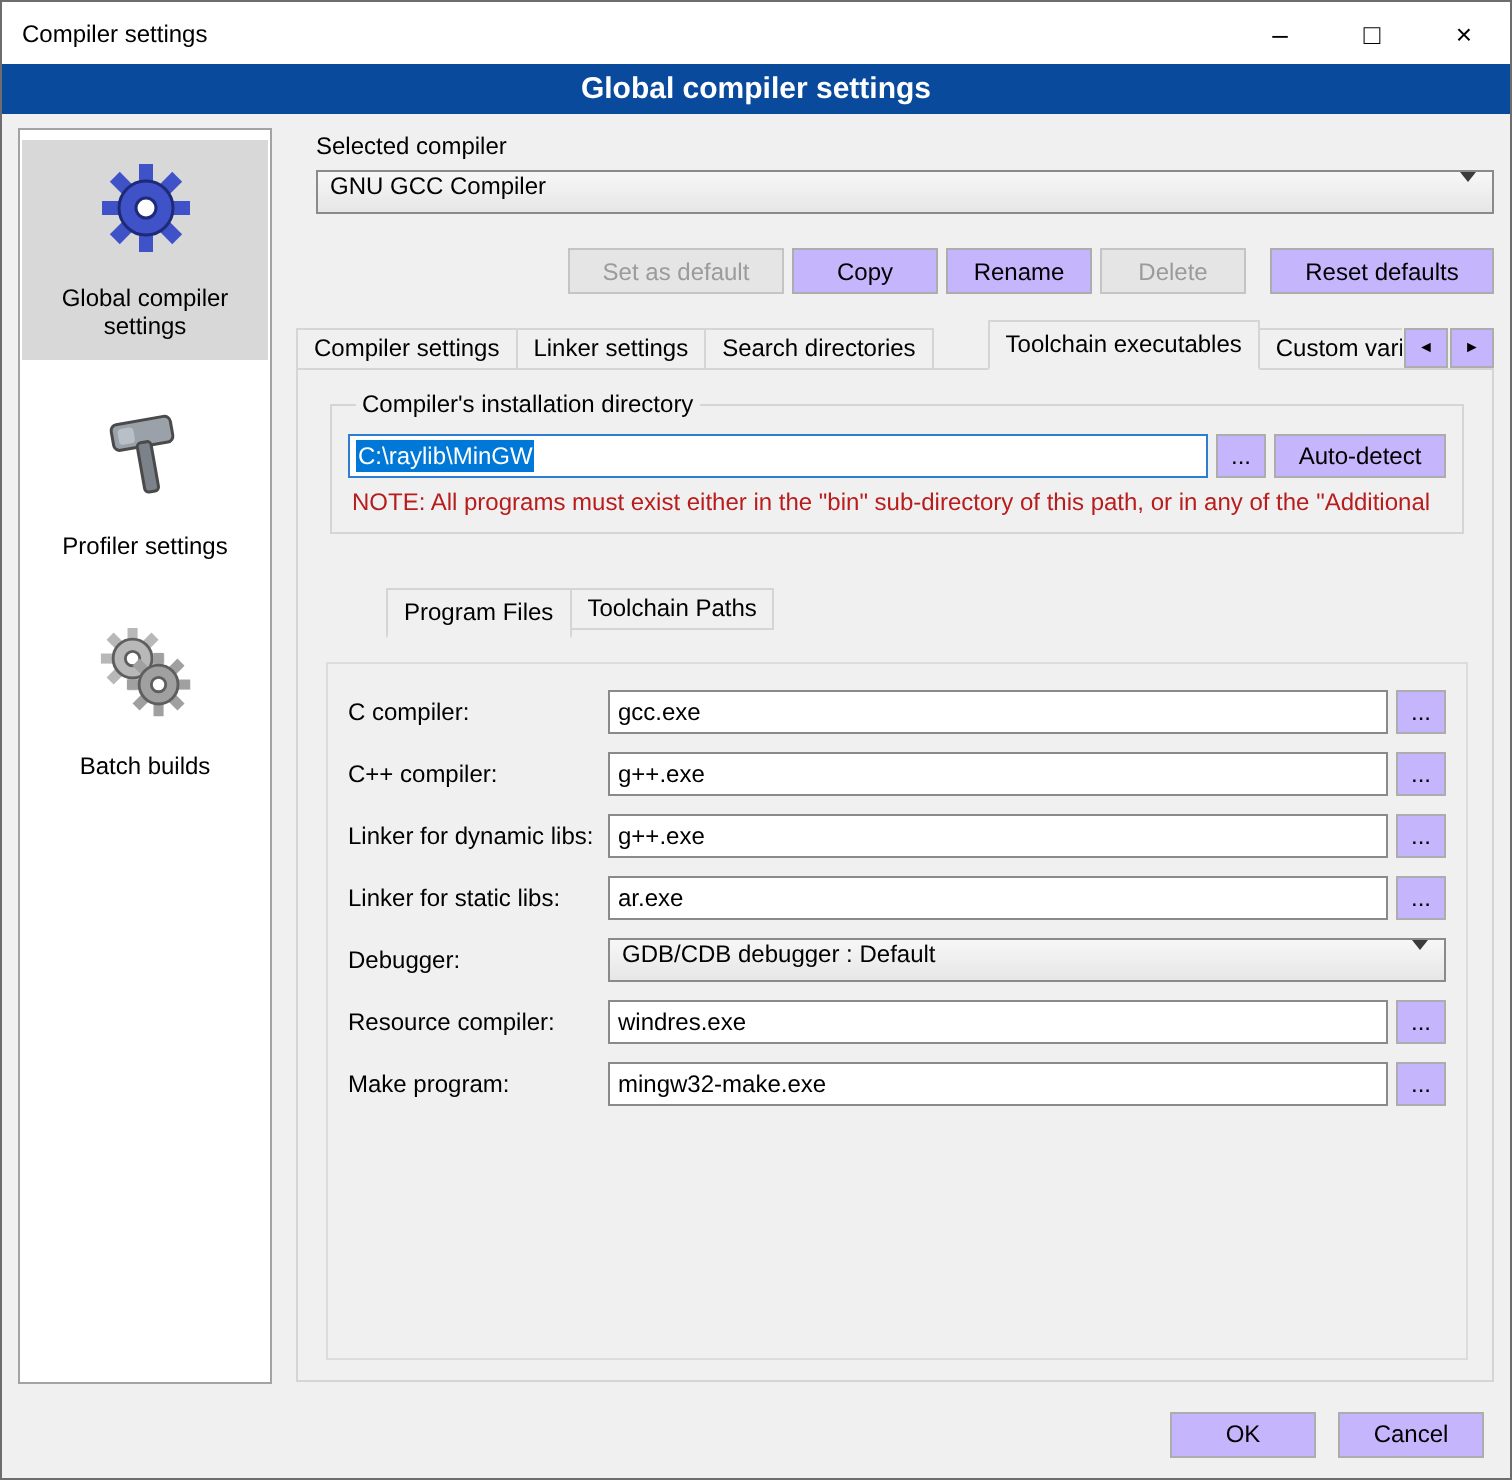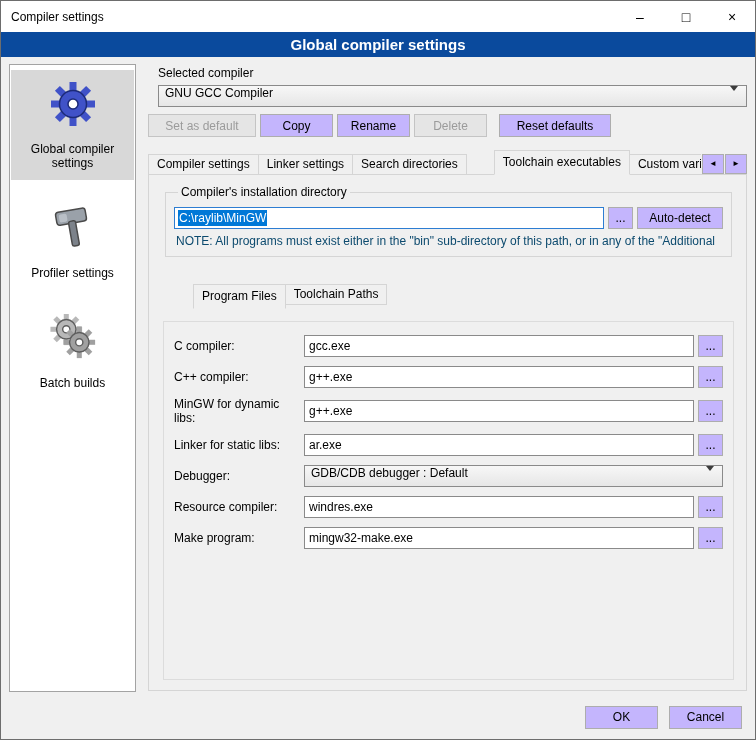--- a/index.html
+++ b/index.html
@@ -20,41 +20,41 @@
   .side-item .icon{width:48px;height:48px;}
   .main{flex:1;margin-left:12px;display:flex;flex-direction:column;min-width:0;}
   .field-caption{margin:2px 0 5px 10px;}
   
   .combo{height:22px;box-sizing:border-box;border:1px solid #8a8a8a;background:linear-gradient(#f7f7f7,#e6e6e6);display:flex;padding:0 4px 0 6px;cursor:default;}
   .combo.top{margin-left:10px;}
   .combo .arrow{width:0;height:0;border-left:4px solid transparent;border-right:4px solid transparent;border-top:5px solid #3c3c3c;margin-left:auto;margin-right:4px;}
   
   .btn{font-family:inherit;font-size:12px;height:23px;box-sizing:border-box;background:#c4b5fd;border:1px solid #adadad;padding:0 10px;cursor:default;}
   .btn:disabled{background:#e5e5e5;border-color:#c4c4c4;color:#9b9b9b;}
-  .action-row{display:flex;justify-content:flex-start;gap:4px;margin-top:7px;align-items:center;}
+  .action-row{display:flex;justify-content:flex-end;gap:4px;margin-top:17px;align-items:center;}
   .action-row .btn{min-width:73px;}
   .action-row .btn.wide{min-width:108px;}
   .action-row .btn.reset{margin-left:8px;min-width:112px;}
   
   .tabbar{display:flex;align-items:flex-end;position:relative;margin-top:13px;margin-bottom:-1px;z-index:2;}
   .tabs-clip{display:flex;align-items:flex-end;overflow:hidden;flex:1;margin-right:46px;}
   .tab{flex-shrink:0;box-sizing:border-box;height:21px;line-height:19px;padding:0 8px;background:#f0f0f0;border:1px solid #d5d5d5;margin-right:-1px;white-space:nowrap;cursor:default;}
   .tab.active{height:25px;line-height:23px;border-bottom:1px solid #f0f0f0;background:#f0f0f0;position:relative;z-index:3;margin-left:28px;}
   .tab-scroll{position:absolute;right:0;bottom:1px;display:flex;gap:1px;}
   .tab-scroll .btn{height:20px;width:22px;padding:0;font-size:8px;line-height:18px;}
   .tab-panel{flex:1;border:1px solid #d5d5d5;background:#f0f0f0;padding:10px 12px 10px 14px;margin-bottom:4px;display:flex;flex-direction:column;min-height:0;gap:13px;}
   
   fieldset.groupbox{border:1px solid #d5d5d5;margin:0 2px;padding:6px 8px 8px;}
   fieldset.groupbox legend{padding:0 3px;margin-left:4px;}
   .dir-row{display:flex;align-items:center;gap:4px;margin-top:2px;}
   .dir-input{flex:1;height:22px;box-sizing:border-box;border:1px solid #2d7dd2;background:#fff;display:flex;align-items:center;padding:0 3px;overflow:hidden;white-space:nowrap;cursor:text;}
   .dir-input .sel{background:#0078d7;color:#fff;padding:1px 1px;}
   .btn.browse{min-width:25px;width:25px;padding:0;height:22px;}
   .btn.autodetect{height:22px;min-width:86px;}
-  .note{margin:5px 2px 0;color:#0c4a6e;white-space:nowrap;overflow:hidden;}
+  .note{margin:5px 2px 0;color:#b91c1c;white-space:nowrap;overflow:hidden;}
   
   .inner-tabbar{display:flex;align-items:flex-start;margin-top:14px;margin-bottom:-1px;z-index:2;position:relative;padding-left:2px;}
   .inner-panel{flex:1;border:1px solid #dcdcdc;background:#f0f0f0;padding:13px 10px 10px;min-height:0;}
   
   .frow{display:flex;align-items:center;margin-bottom:9px;}
   .flabel{width:130px;flex-shrink:0;}
   .tinput{flex:1;height:22px;box-sizing:border-box;border:1px solid #8a8a8a;background:#fff;font-family:inherit;font-size:12px;padding:0 4px;min-width:0;}
   .frow .btn.browse{margin-left:4px;}
   .combo.field{flex:1;}
   
@@ -207,21 +207,21 @@
             <button class="btn browse">...</button>
           </div>
 
           <div class="frow">
             <span class="flabel">C++ compiler:</span>
             <input class="tinput" value="g++.exe" style="">
             <button class="btn browse">...</button>
           </div>
 
           <div class="frow">
-            <span class="flabel">MinGW for dynamic libs:</span>
+            <span class="flabel">Linker for dynamic libs:</span>
             <input class="tinput" value="g++.exe" style="">
             <button class="btn browse">...</button>
           </div>
 
           <div class="frow">
             <span class="flabel">Linker for static libs:</span>
             <input class="tinput" value="ar.exe" style="">
             <button class="btn browse">...</button>
           </div>
 

